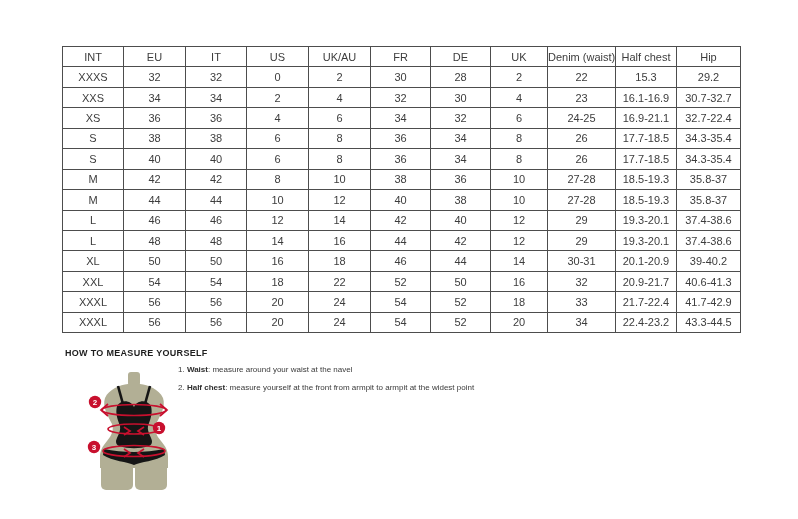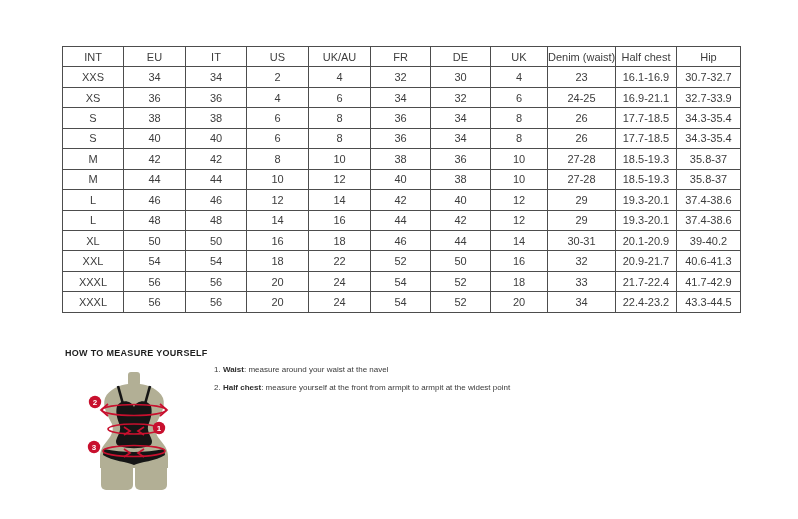--- a/index.html
+++ b/index.html
@@ -28,21 +28,21 @@
   
   .measure-title {
     position:absolute; left:65px; top:348px;
     font-size:9px; font-weight:bold; letter-spacing:.3px;
     color:#1e1e1e;
   }
   .figure-wrap { position:absolute; left:82px; top:371px; width:106px; height:122px; }
   .steps {
     position:absolute; left:178px; top:361px;
     list-style:none;
-    font-size:8px; color:#3a3a3a;margin-left:36px;
+    font-size:8px; color:#3a3a3a;
   }
   .steps li { line-height:17.5px; white-space:nowrap; }
   .steps b { font-weight:bold; color:#2e2e2e; }
 </style>
 </head>
 <body>
 
 <div class="chart-wrap">
   <table class="size-table">
     <colgroup>
@@ -68,20 +68,33 @@
           <th>FR</th>
           <th>DE</th>
           <th>UK</th>
           <th>Denim (waist)</th>
           <th>Half chest</th>
           <th>Hip</th>
         </tr>
     </thead>
     <tbody>
         <tr>
+          <td>XXXS</td>
+          <td>32</td>
+          <td>32</td>
+          <td>0</td>
+          <td>2</td>
+          <td>30</td>
+          <td>28</td>
+          <td>2</td>
+          <td>22</td>
+          <td>15.3</td>
+          <td>29.2</td>
+        </tr>
+        <tr>
           <td>XXS</td>
           <td>34</td>
           <td>34</td>
           <td>2</td>
           <td>4</td>
           <td>32</td>
           <td>30</td>
           <td>4</td>
           <td>23</td>
           <td>16.1-16.9</td>
@@ -91,21 +104,21 @@
           <td>XS</td>
           <td>36</td>
           <td>36</td>
           <td>4</td>
           <td>6</td>
           <td>34</td>
           <td>32</td>
           <td>6</td>
           <td>24-25</td>
           <td>16.9-21.1</td>
-          <td>32.7-33.9</td>
+          <td>32.7-22.4</td>
         </tr>
         <tr>
           <td>S</td>
           <td>38</td>
           <td>38</td>
           <td>6</td>
           <td>8</td>
           <td>36</td>
           <td>34</td>
           <td>8</td>

